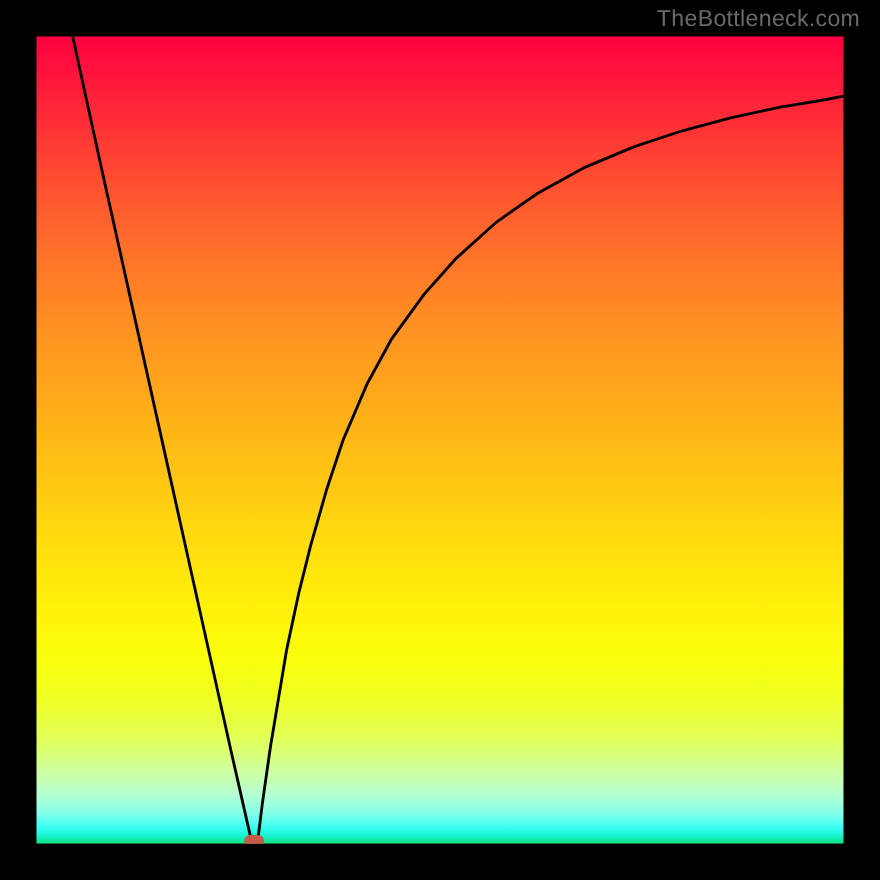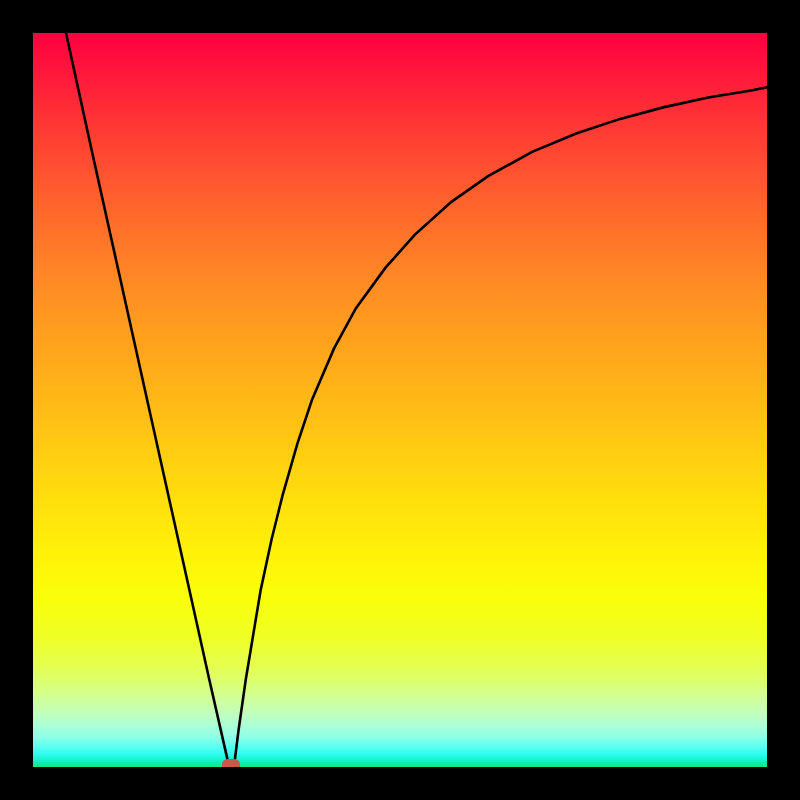--- a/index.html
+++ b/index.html
@@ -86,13 +86,14 @@
     <div class="gradient"></div>
 
     <svg class="curve" viewBox="0 0 734 734" preserveAspectRatio="none">
       <path id="left-path" fill="none" stroke="#000" stroke-width="2.6" stroke-linecap="round" d="M33.03 0.00 L58.72 117.44 L88.08 249.56 L117.44 381.68 L146.80 513.80 L176.16 645.92 L194.51 726.66"></path>
       <path id="right-path" fill="none" stroke="#000" stroke-width="2.6" stroke-linecap="round" d="M201.85 726.66 L205.52 697.30 L212.86 645.92 L220.20 601.88 L227.54 557.84 L238.55 506.46 L249.56 462.42 L264.24 411.04 L278.92 367.00 L300.94 315.62 L322.96 275.25 L352.32 234.88 L381.68 201.85 L418.38 168.82 L455.08 143.13 L499.12 118.91 L543.16 100.56 L587.20 85.88 L631.24 74.13 L675.28 64.59 L719.32 57.25 L734.00 54.32"></path>
     </svg>
 
     <div class="dot" id="marker-dot" style="left: 198.18px; top: 731.798px; background: rgb(200, 90, 74);"></div>
   </div>
 
+  <div class="watermark">TheBottleneck.com</div>
 </div>
 
 </body></html>

